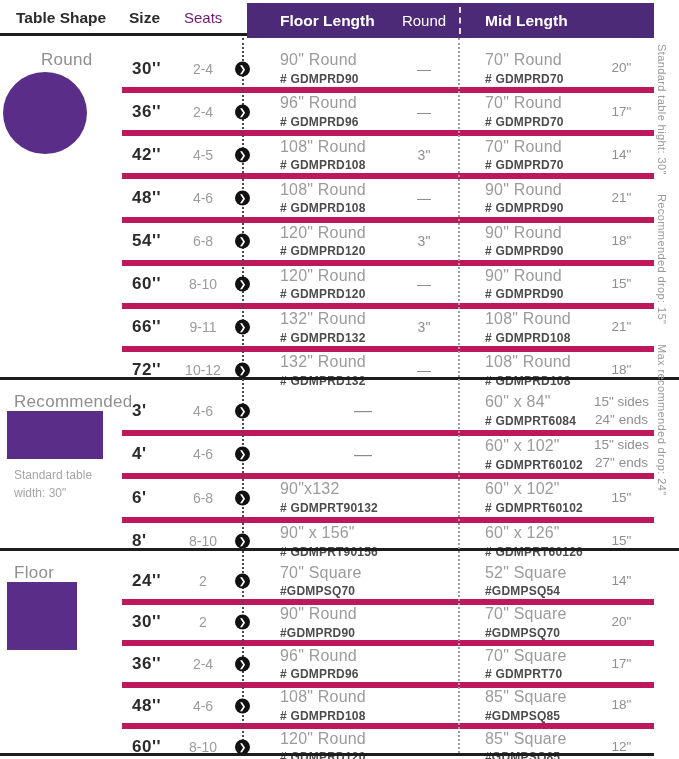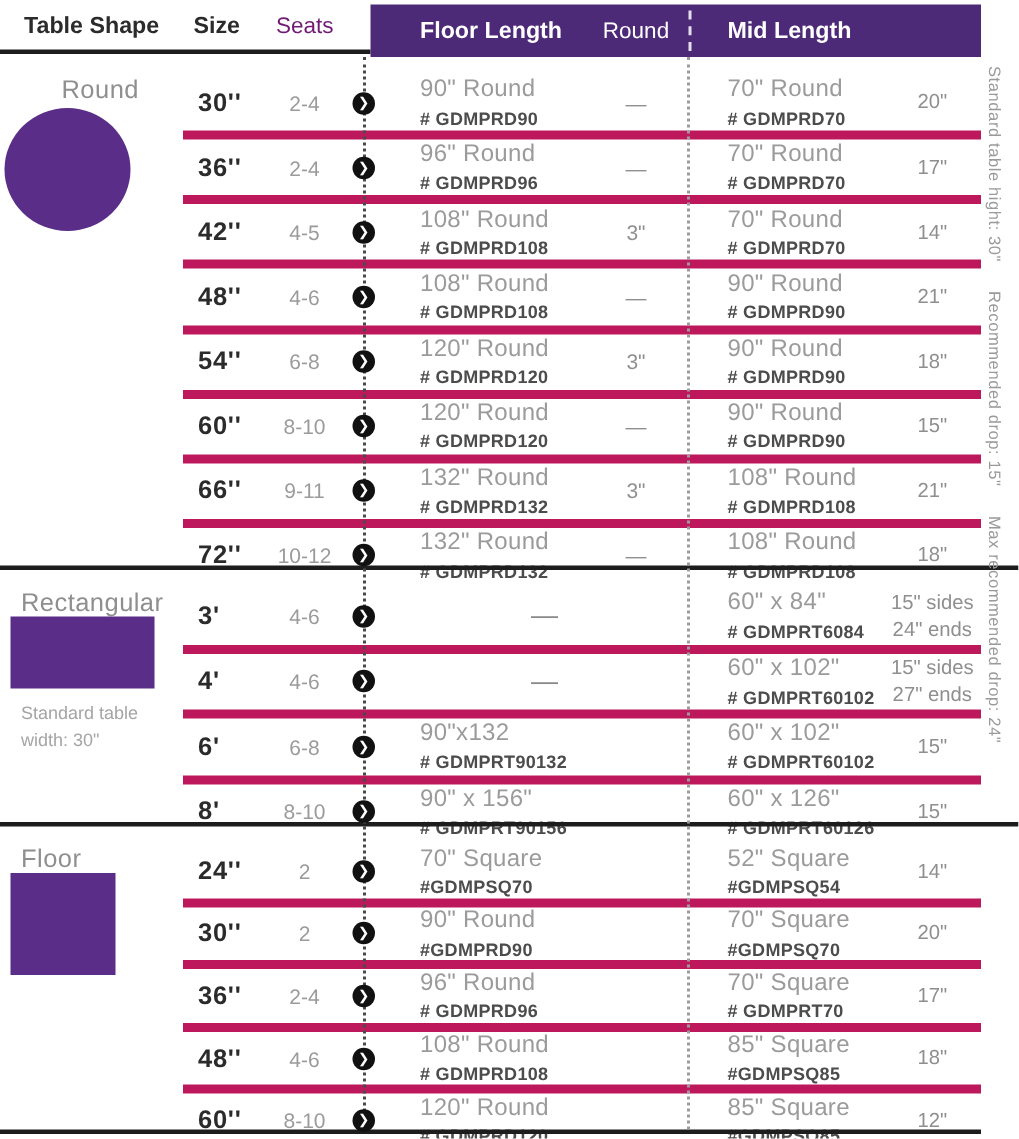--- a/index.html
+++ b/index.html
@@ -207,21 +207,21 @@
             <div class="c-mid">
               <div class="cell-name">108" Round</div>
               <div class="cell-code"># GDMPRD108</div>
             </div>
             <div class="c-drop">18"</div>
           </div>
         </div>
       </div>
       <div class="tsection sep s-rect">
         <div class="shapecol">
-          <div class="shape-label">Rectangular</div>
+          <div class="shape-label">Recommended</div>
           <div class="shape shape-rect"></div>
           <div class="shape-note">Standard table width: 30"</div>
         </div>
         <div class="rows">
           <div class="row">
             <div class="c-size">3'</div>
             <div class="c-seats">4-6</div>
             <div class="arrow">❯</div>
             <div class="c-span">—</div>
             <div class="c-mid">

